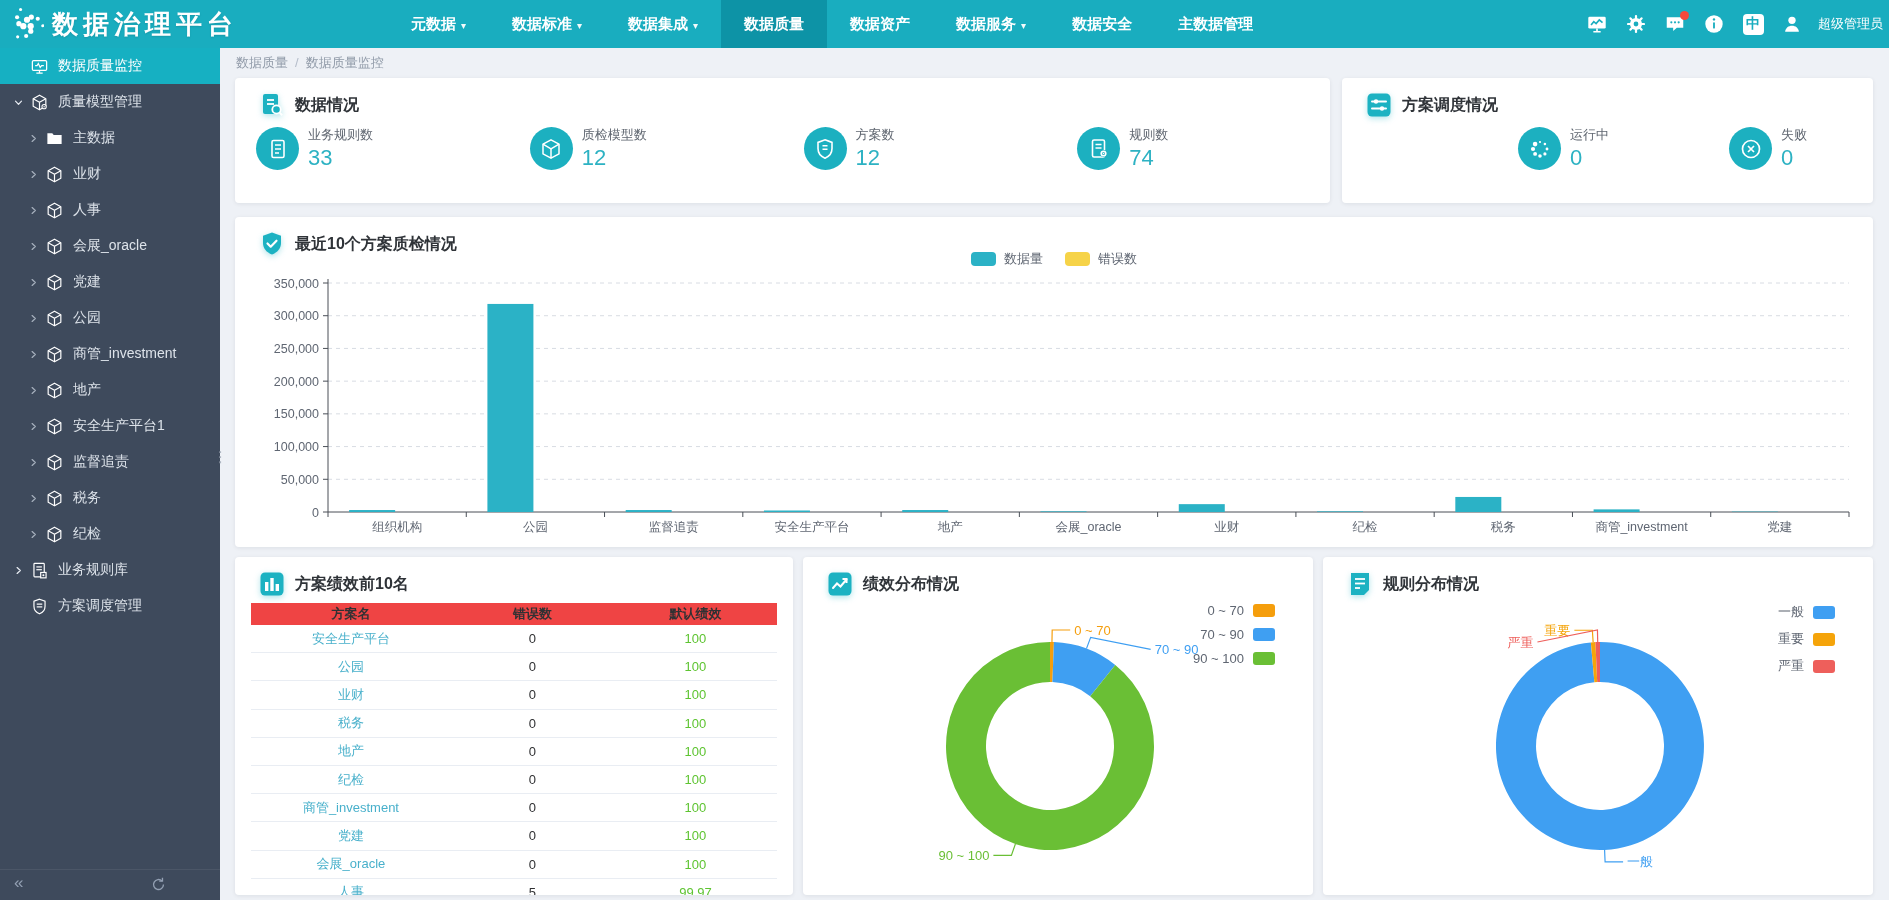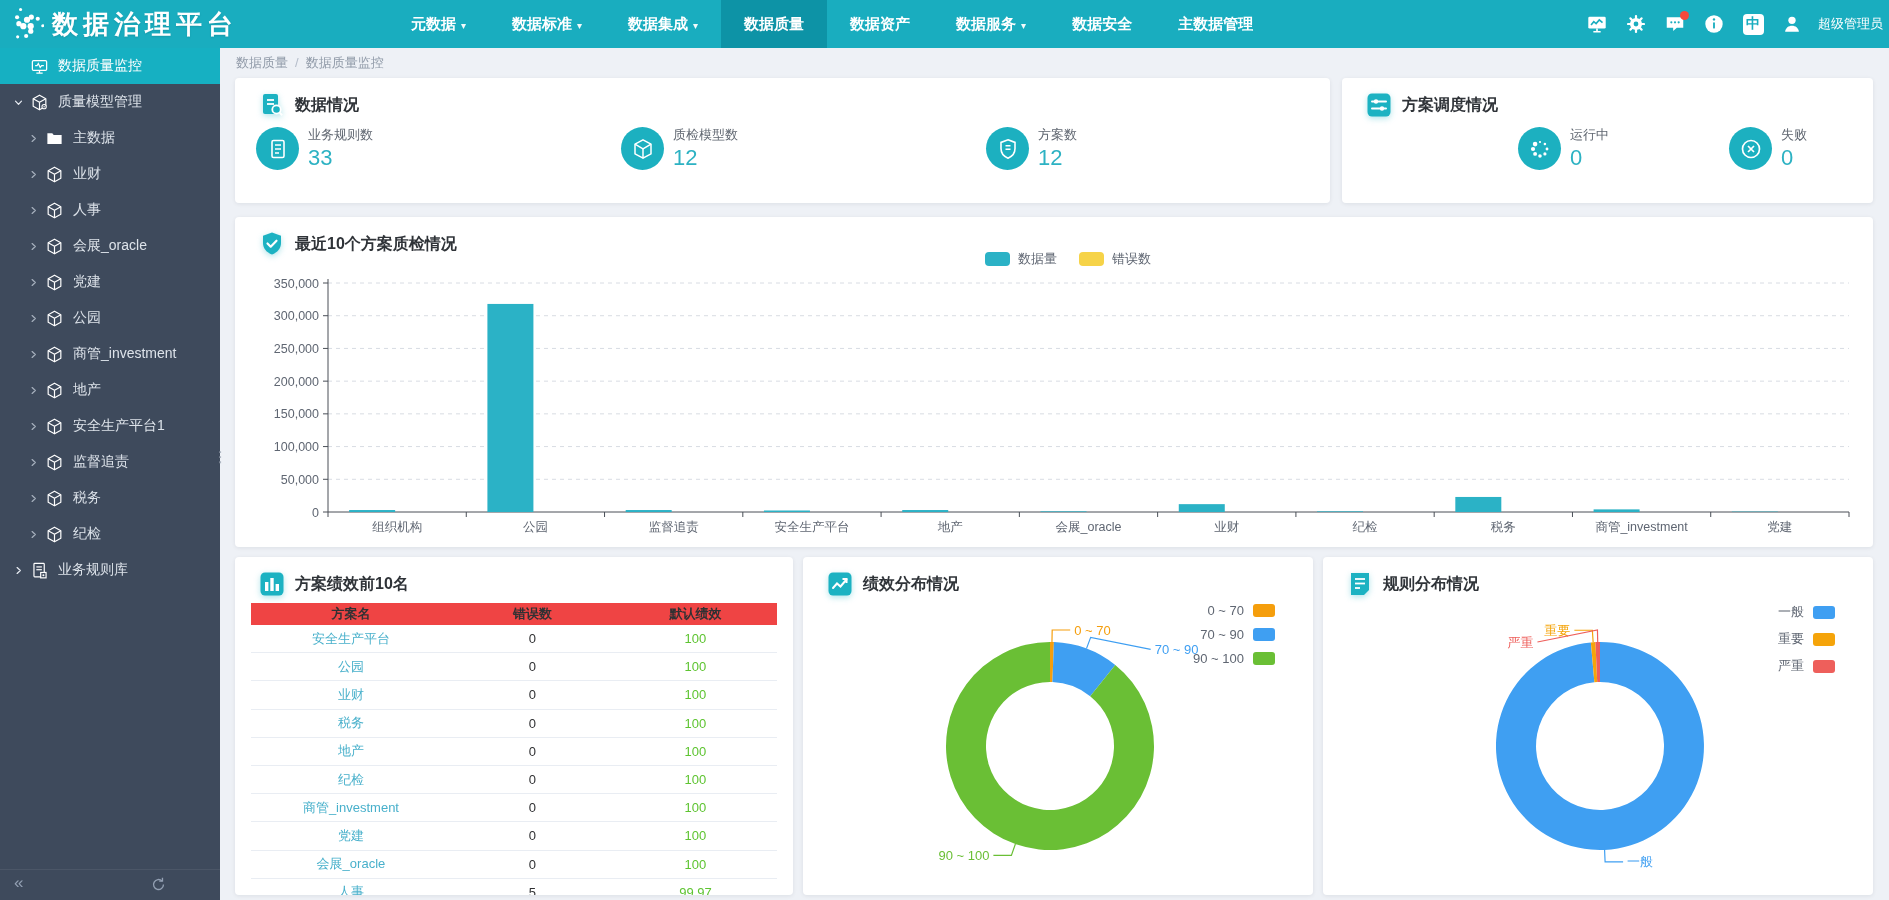--- a/index.html
+++ b/index.html
@@ -60,21 +60,21 @@
 
   .stats-row{position:absolute;left:0;top:48px;width:100%;display:flex;}
   .card-a .stats-row .stat{flex:1;padding-left:21px;}
   .card-b .stats-row{padding-left:176px;gap:120px;}
   .stat{display:flex;align-items:center;gap:9px;}
   .stat-circle{width:43px;height:43px;border-radius:50%;background:#1cb0c0;display:flex;align-items:center;justify-content:center;flex:0 0 43px;}
   .stat-circle svg{width:24px;height:24px;}
   .stat-label{font-size:13px;color:#5f6670;margin-bottom:1px;white-space:nowrap;}
   .stat-value{font-size:22px;color:#2db2c3;}
 
-  .chart-legend{position:absolute;left:0;top:33px;width:100%;display:flex;justify-content:center;gap:22px;margin-left:14px;}
+  .chart-legend{position:absolute;left:0;top:33px;width:100%;display:flex;justify-content:center;gap:22px;}
   .cl-item{display:flex;align-items:center;gap:8px;cursor:pointer;}
   .cl-swatch{width:25px;height:14px;border-radius:4px;}
   .cl-label{font-size:13px;color:#5f6672;}
   .chart-svg{position:absolute;left:0;top:0;}
   svg text{font-family:"Liberation Sans","DejaVu Sans",sans-serif;}
 
   .tbl{position:absolute;left:16px;top:46px;width:526px;}
   .tbl-head{display:flex;background:#ef4444;height:22px;align-items:center;}
   .tbl-head .tc{font-weight:bold;color:#303133;}
   .tr{display:flex;height:27.2px;align-items:center;border-bottom:1px solid #e9edf3;}
@@ -397,20 +397,31 @@
             <svg viewBox="0 0 24 24" fill="none" stroke="#fff" stroke-width="1.5">
               <rect x="5" y="3" width="13" height="17" rx="1"></rect>
               <line x1="8" y1="7.5" x2="15" y2="7.5"></line>
               <line x1="8" y1="11" x2="15" y2="11"></line>
               <rect x="13.5" y="14.5" width="6.8" height="6.8" fill="#3e4a5c"></rect>
               <circle cx="16.9" cy="17.9" r="1.3" fill="#fff" stroke="none"></circle>
             </svg>
           </span>
           <span>业务规则库</span>
         </div>
+        <div class="tree-row lv0" style="padding-left: 10px;">
+          <span class="chev-slot"></span>
+          <span class="tree-icon">
+            <svg viewBox="0 0 24 24" fill="none" stroke="#fff" stroke-width="1.5">
+              <path d="M12 2.8 19 5.4V11.6C19 16.2 16.1 19.6 12 21.2 7.9 19.6 5 16.2 5 11.6V5.4Z"></path>
+              <line x1="8.5" y1="9" x2="15.5" y2="9"></line>
+              <line x1="8.5" y1="12.5" x2="15.5" y2="12.5"></line>
+            </svg>
+          </span>
+          <span>方案调度管理</span>
+        </div>
       </nav>
     <div class="side-footer">
       <span class="collapse-ic">«</span>
       <span class="refresh-ic"><svg viewBox="0 0 24 24" fill="none" stroke="currentColor" stroke-width="1.9">
             <path d="M19 12a7 7 0 1 1-2.1-5"></path>
             <path d="M17.6 2.6v4.6H13"></path>
           </svg></span>
     </div>
   </aside>
   <span class="drag-handle">⋮</span>
@@ -462,20 +473,36 @@
           <div class="stat">
             <span class="stat-circle">
               <svg viewBox="0 0 24 24" fill="none" stroke="#fff" stroke-width="1.6">
                 <path d="M12 2.8 19 5.4V11.6C19 16.2 16.1 19.6 12 21.2 7.9 19.6 5 16.2 5 11.6V5.4Z"></path>
                 <path d="M9.5 8.8h5M9.5 12.3h5"></path>
               </svg>
             </span>
             <div>
               <div class="stat-label">方案数</div>
               <div class="stat-value">12</div>
+            </div>
+          </div>
+          <div class="stat">
+            <span class="stat-circle">
+              <svg viewBox="0 0 24 24" fill="none" stroke="#fff" stroke-width="1.6">
+                <rect x="5.5" y="3" width="12" height="17" rx="1.5"></rect>
+                <line x1="8.5" y1="7.5" x2="14.5" y2="7.5"></line>
+                <line x1="8.5" y1="11" x2="14.5" y2="11"></line>
+                <circle cx="16.5" cy="16.5" r="3.4" fill="#1cb0c0" stroke="none"></circle>
+                <circle cx="16.5" cy="16.5" r="2.3"></circle>
+                <circle cx="16.5" cy="16.5" r="0.8" fill="#fff" stroke="none"></circle>
+              </svg>
+            </span>
+            <div>
+              <div class="stat-label">规则数</div>
+              <div class="stat-value">74</div>
             </div>
           </div>
         </div>
     </section>
 
     <section class="card card-b">
       <div class="card-title">
         <span class="ct-icon">
             <svg viewBox="0 0 26 26">
               <rect x="1.5" y="1.5" width="23" height="23" rx="4.5" fill="#1cb2c2"></rect>

